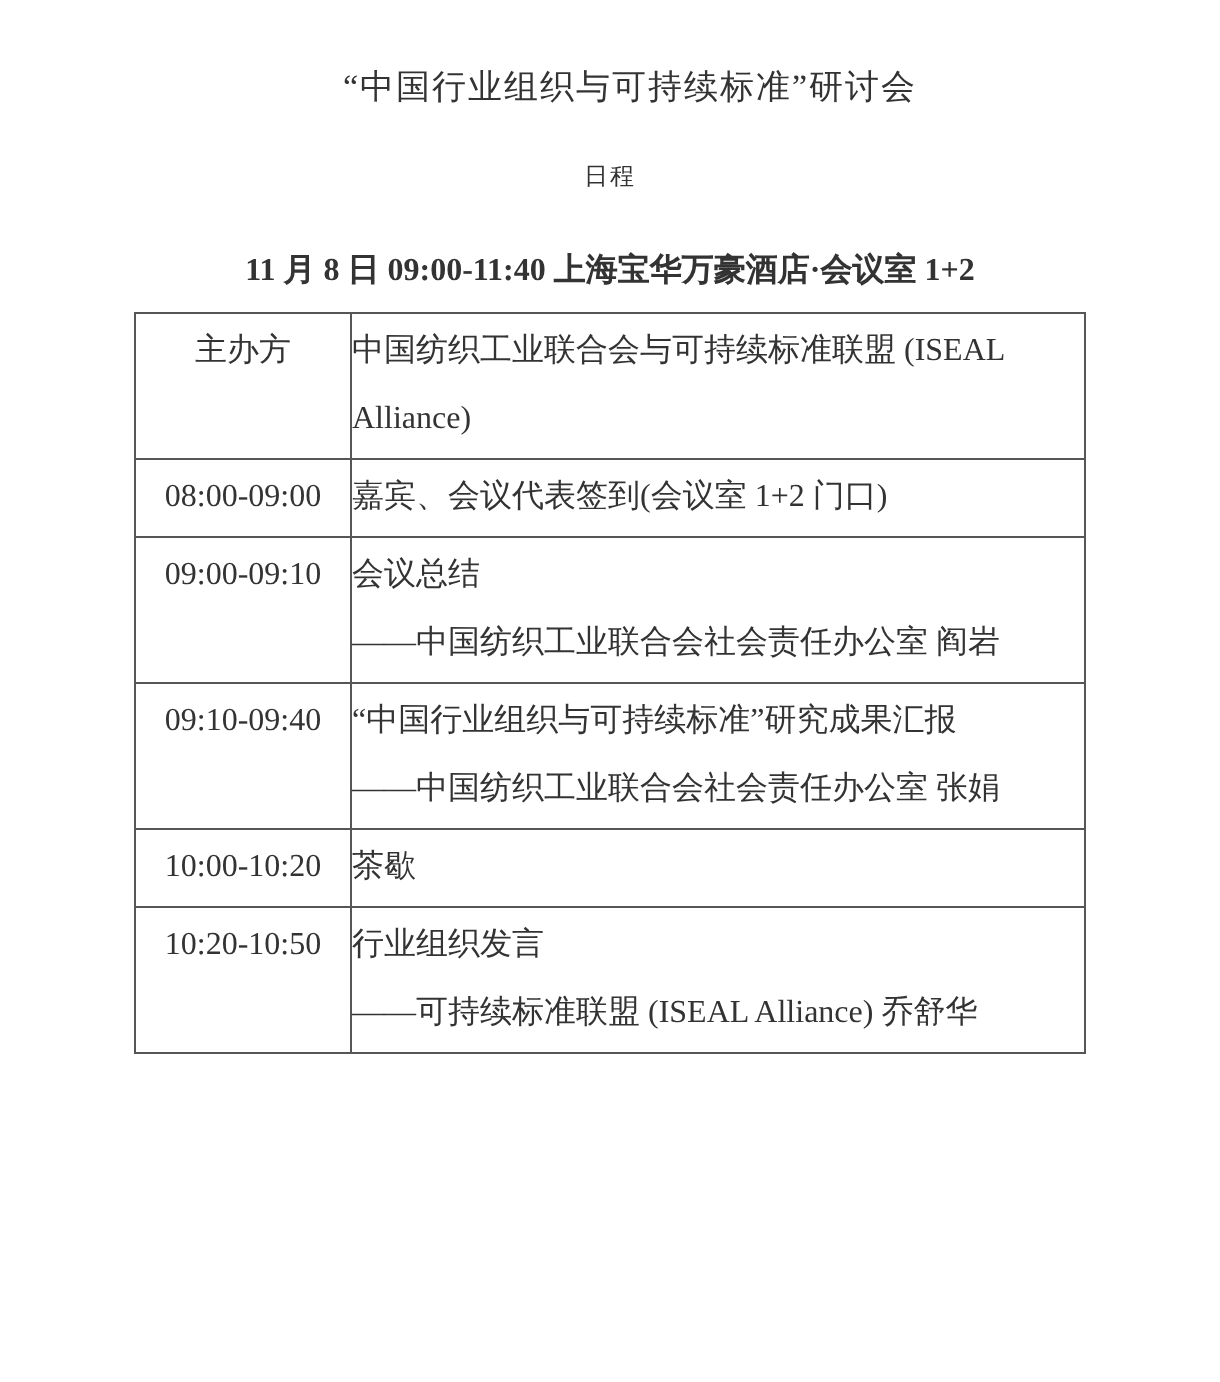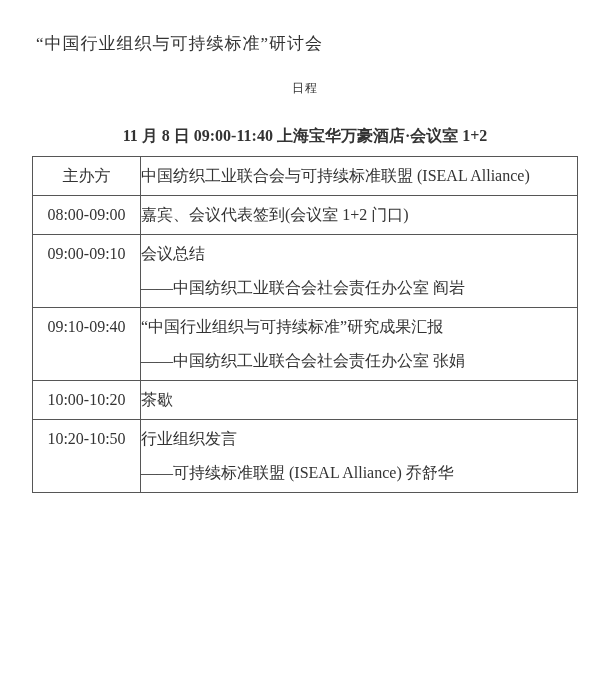--- a/index.html
+++ b/index.html
@@ -11,20 +11,21 @@
     height: 691px;
     background: #ffffff;
     color: #333333;
     font-family: "Liberation Serif", "DejaVu Serif", serif;
     overflow: hidden;
   }
   .doc {
     padding-top: 34px;
   }
   .title {
+    text-align: center;
     font-size: 17px;
     font-weight: normal;
     letter-spacing: 1px;
     line-height: 19px;
     margin: 0 16px 26px 0;
     padding-left: 36px;
   }
   .subtitle {
     text-align: center;
     font-size: 12px;
@@ -36,21 +37,21 @@
   .dateline {
     text-align: center;
     font-size: 16px;
     line-height: 18px;
     margin: 0 0 11px 0;
     font-weight: bold;
   }
   table.schedule {
     border-collapse: collapse;
     table-layout: fixed;
-    width: 546px;
+    width: 476px;
     margin: 4px auto;
     font-family: Liberation Serif, serif;
   }
   table.schedule td {
     border: 1px solid #565656;
     font-size: 16px;
     line-height: 34px;
     vertical-align: top;
     padding: 2px 0;
   }

